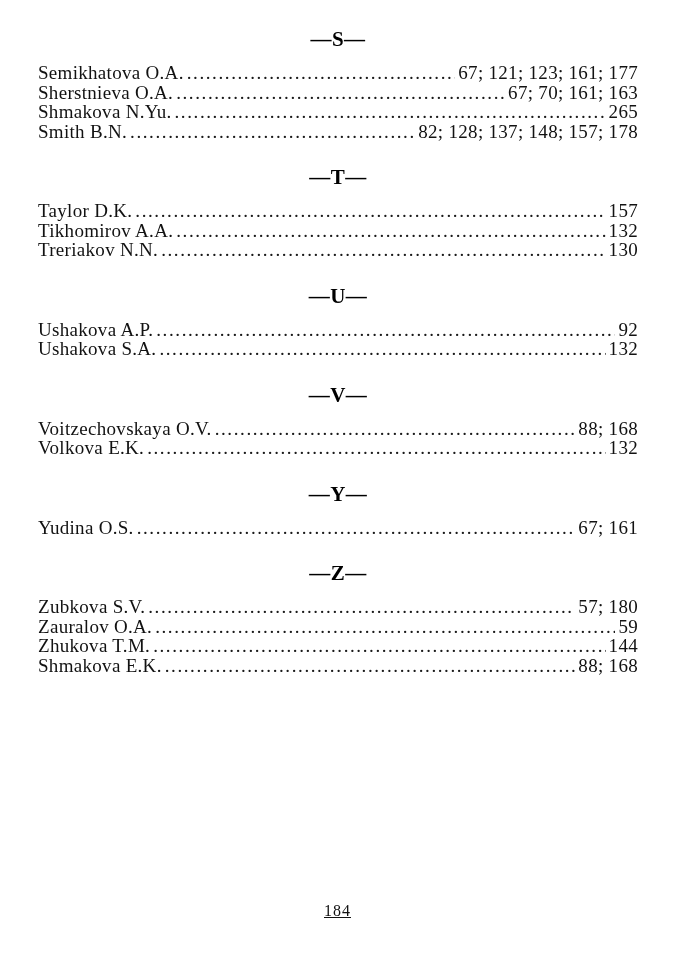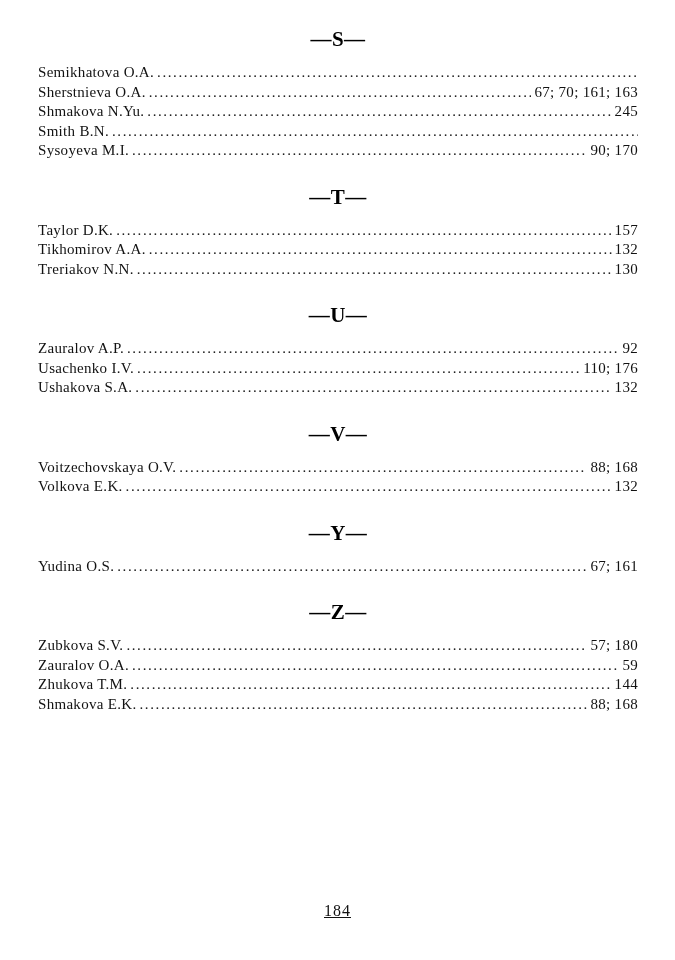--- a/index.html
+++ b/index.html
@@ -27,21 +27,21 @@
     text-align: center;
     font-size: 21px;
     font-weight: bold;
     color: #000000;
     letter-spacing: 0.5px;
     line-height: 26px;
   }
   .entry {
     display: flex;
     align-items: baseline;
-    font-size: 15px;
+    font-size: 19px;
     line-height: 19.5px;
     white-space: nowrap;
   }
   .name {
     flex: 0 0 auto;
     padding-right: 3px;
     letter-spacing: 0.3px;
   }
   .leader {
     flex: 1 1 auto;
@@ -74,39 +74,36 @@
 </head>
 <body>
 
 <div class="page">
 
   <div class="section">
     <h2 class="letter">—S—</h2>
     <div class="entry">
       <span class="name">Semikhatova O.A.</span>
         <span class="leader"></span>
+        <span class="pages">67; 121; 123; 161; 177</span>
     </div>
     <div class="entry">
       <span class="name">Sherstnieva O.A.</span>
         <span class="leader"></span>
         <span class="pages">67; 70; 161; 163</span>
     </div>
     <div class="entry">
       <span class="name">Shmakova N.Yu.</span>
         <span class="leader"></span>
-        <span class="pages">245</span>
+        <span class="pages">265</span>
     </div>
     <div class="entry">
       <span class="name">Smith B.N.</span>
         <span class="leader"></span>
-    </div>
-    <div class="entry">
-      <span class="name">Sysoyeva M.I.</span>
-        <span class="leader"></span>
-        <span class="pages">90; 170</span>
+        <span class="pages">82; 128; 137; 148; 157; 178</span>
     </div>
   </div>
 
   <div class="section">
     <h2 class="letter">—T—</h2>
     <div class="entry">
       <span class="name">Taylor D.K.</span>
         <span class="leader"></span>
         <span class="pages">157</span>
     </div>
@@ -118,28 +115,23 @@
     <div class="entry">
       <span class="name">Treriakov N.N.</span>
         <span class="leader"></span>
         <span class="pages">130</span>
     </div>
   </div>
 
   <div class="section">
     <h2 class="letter">—U—</h2>
     <div class="entry">
-      <span class="name">Zauralov A.P.</span>
+      <span class="name">Ushakova A.P.</span>
         <span class="leader"></span>
         <span class="pages">92</span>
-    </div>
-    <div class="entry">
-      <span class="name">Usachenko I.V.</span>
-        <span class="leader"></span>
-        <span class="pages">110; 176</span>
     </div>
     <div class="entry">
       <span class="name">Ushakova S.A.</span>
         <span class="leader"></span>
         <span class="pages">132</span>
     </div>
   </div>
 
   <div class="section">
     <h2 class="letter">—V—</h2>

